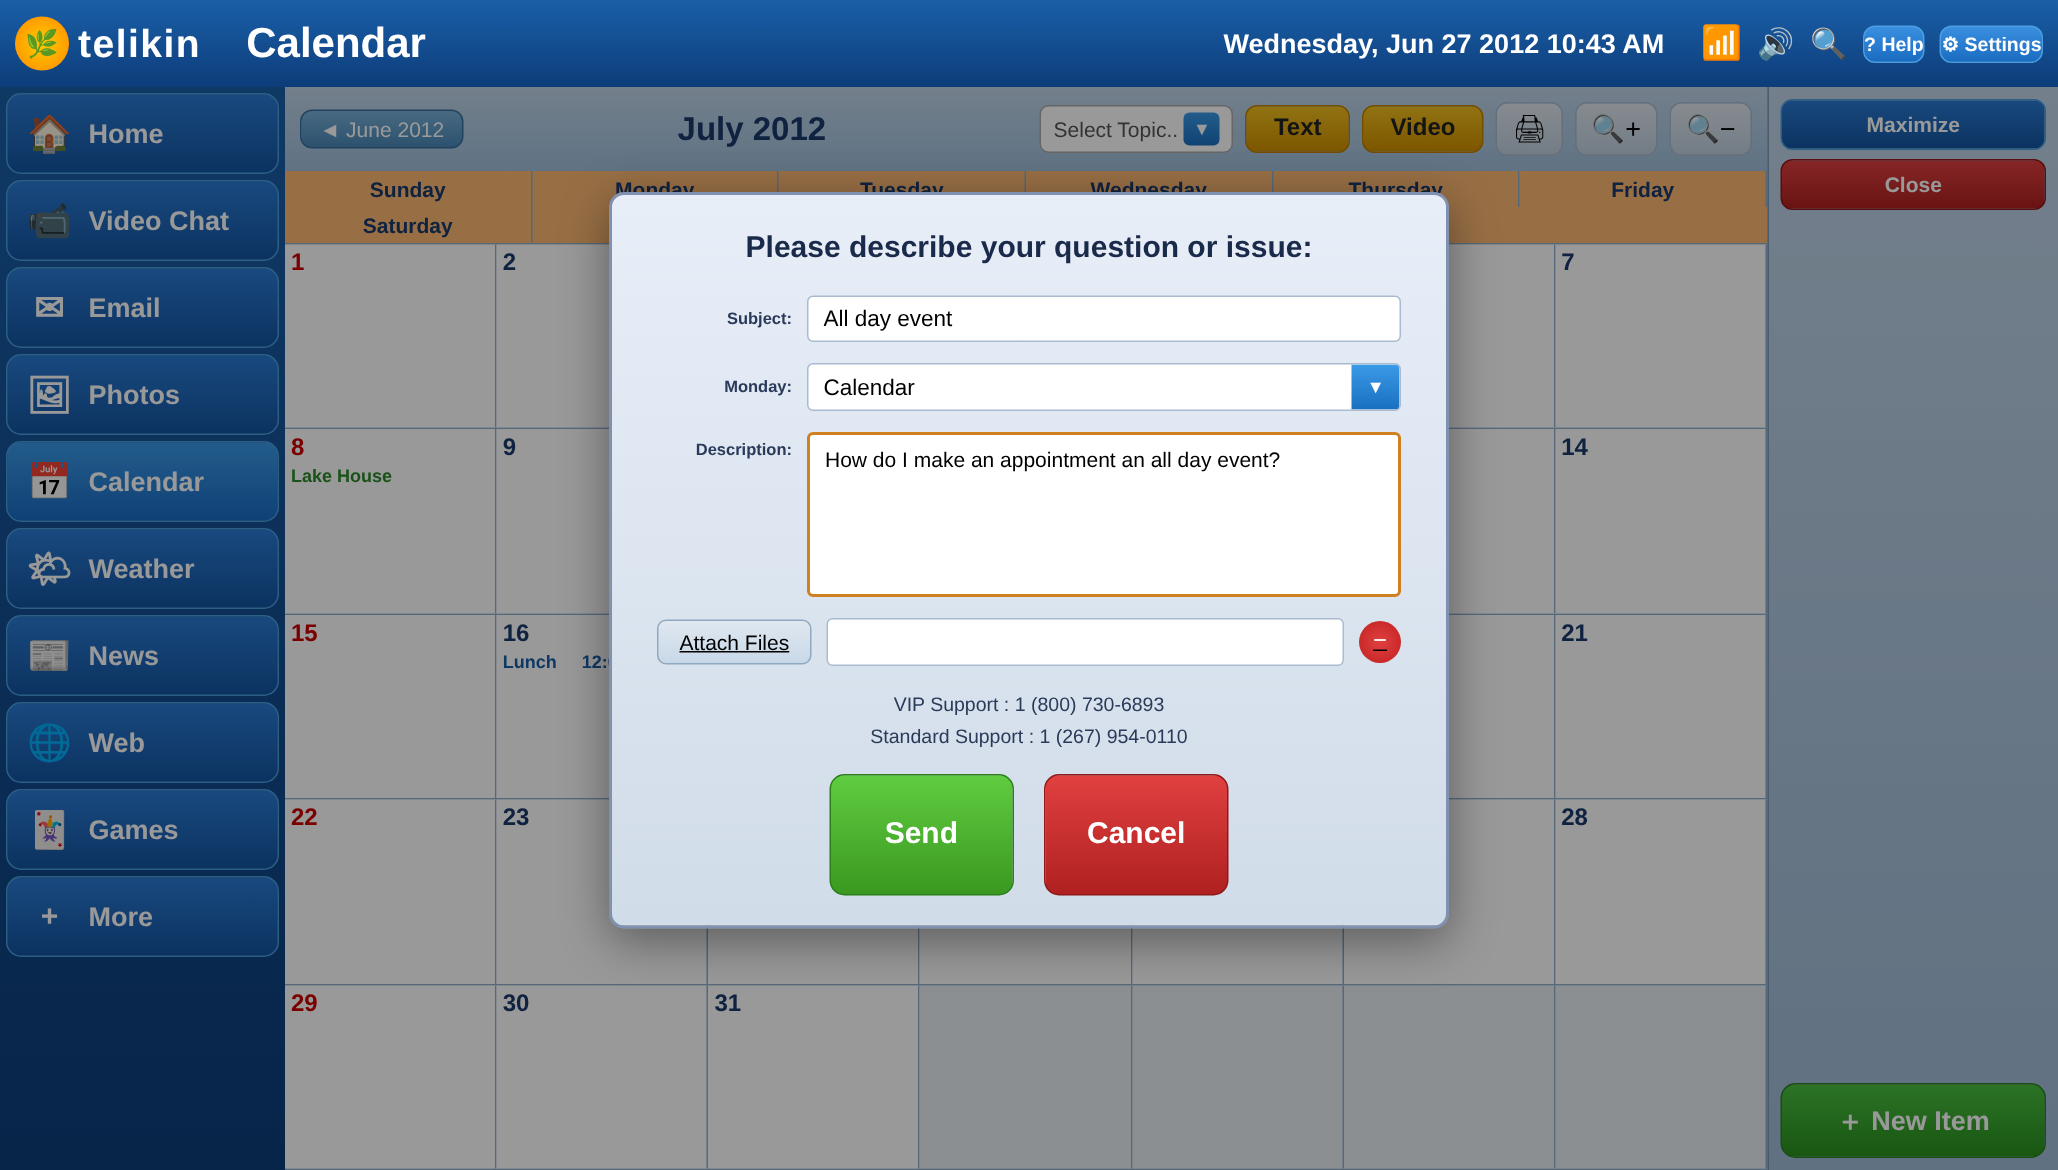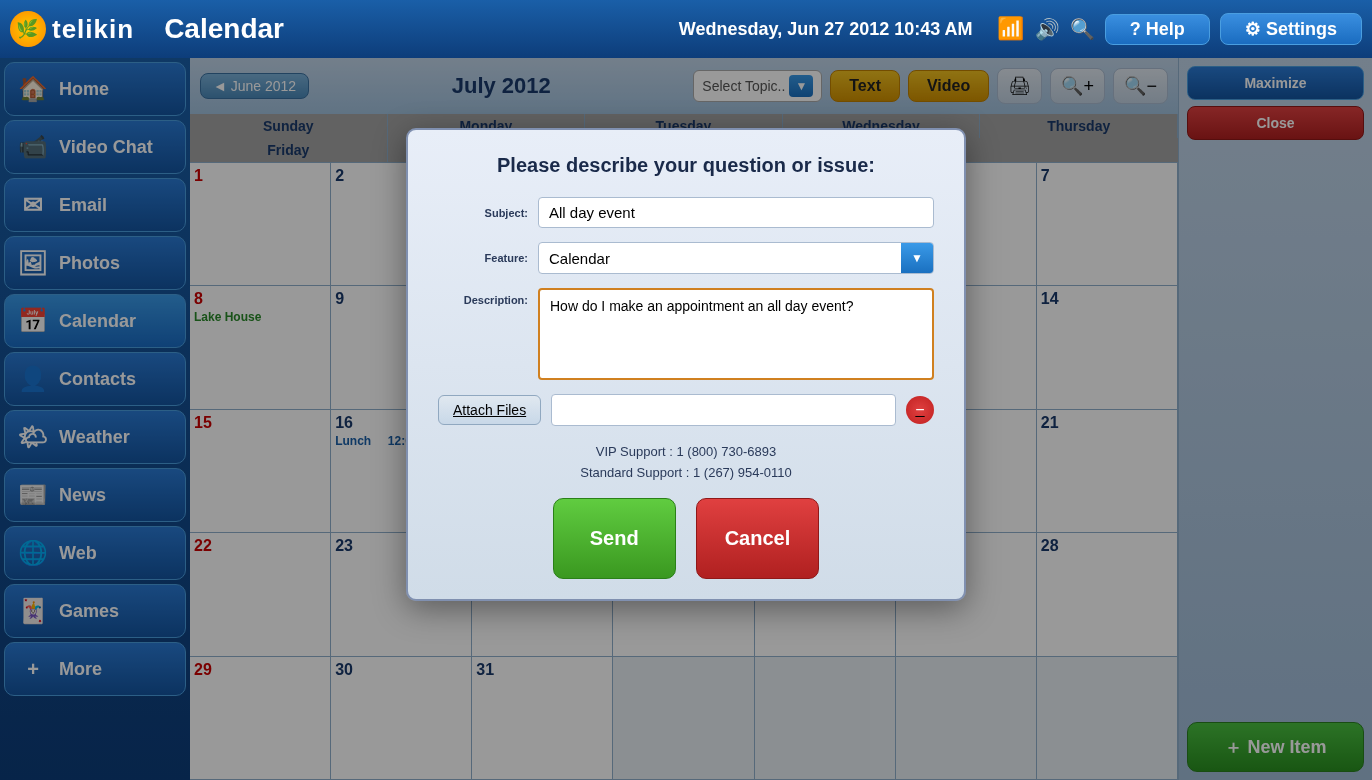--- a/index.html
+++ b/index.html
@@ -26,21 +26,21 @@
     .app-title {
       color: white; font-size: 28px; font-weight: bold; margin-left: 20px; flex: 1;
     }
     .datetime {
       color: white; font-size: 18px; font-weight: bold; margin-right: 15px;
     }
     .topbar-icon-btn {
       background: linear-gradient(180deg, #2a7ad4 0%, #1a5fb0 100%);
       border: 1px solid #4a9ee0; border-radius: 8px;
       color: white; cursor: pointer; display: flex; align-items: center; justify-content: center;
-      padding: 4px 24px; font-size: 18px; font-weight: bold;
+      padding: 4px 0; font-size: 13px; font-weight: bold;
     }
     .topbar-icon-btn.help { background: linear-gradient(180deg, #3a8fe0 0%, #1a6cc0 100%); }
     .topbar-icon-btn.settings { background: linear-gradient(180deg, #3a8fe0 0%, #1a6cc0 100%); }
 
     
     .main-layout { display: flex; height: 722px; }
 
     
     .sidebar {
       width: 190px; background: linear-gradient(180deg, #1a5fa8 0%, #0d3d7a 100%);
@@ -102,22 +102,22 @@
     }
     .btn-zoom-in, .btn-zoom-out {
       background: linear-gradient(180deg, #e0e8f0 0%, #c0d0e0 100%);
       border: 1px solid #aabbd0; border-radius: 8px; padding: 6px 10px;
       font-size: 18px; cursor: pointer;
     }
 
     
     .cal-grid { flex: 1; display: flex; flex-direction: column; overflow: hidden; }
     .cal-days-header {
-      display: grid; grid-template-columns: repeat(5, 1fr);
-      background: #a3a3a3; border-bottom: 1px solid #90b0cc;
+      display: grid; grid-template-columns: repeat(6, 1fr);
+      background: #fdba74; border-bottom: 1px solid #90b0cc;
     }
     .cal-day-name {
       text-align: center; font-size: 14px; font-weight: bold;
       color: #1a3a6b; padding: 4px 0; border-right: 1px solid #90b0cc;
     }
     .cal-weeks { flex: 1; display: grid; grid-template-rows: repeat(5, 1fr); }
     .cal-week { display: grid; grid-template-columns: repeat(7, 1fr); border-bottom: 1px solid #90b0cc; }
     .cal-cell {
       border-right: 1px solid #90b0cc; background: white; padding: 4px;
       min-height: 80px; position: relative; vertical-align: top;
@@ -185,21 +185,21 @@
     .modal-select-arrow {
       background: linear-gradient(180deg, #3a9ae8 0%, #1a70c0 100%);
       padding: 8px 10px; color: white; font-size: 12px;
     }
     .modal-desc-row {
       display: flex; align-items: flex-start; margin-bottom: 14px; gap: 10px;
     }
     .modal-textarea {
       flex: 1; padding: 8px 10px; font-size: 14px;
       border: 2px solid #d08020; border-radius: 4px; background: white;
-      height: 92px; resize: none; font-family: Arial, sans-serif;
+      height: 110px; resize: none; font-family: Arial, sans-serif;
     }
     .modal-attach-row {
       display: flex; align-items: center; gap: 10px; margin-bottom: 16px; text-decoration: underline;
     }
     .btn-attach {
       background: linear-gradient(180deg, #e0e8f0 0%, #c8d8e8 100%);
       border: 1px solid #90a8c0; border-radius: 6px;
       padding: 6px 14px; font-size: 14px; cursor: pointer;
     }
     .attach-input {
@@ -268,24 +268,20 @@
     </div>
     <div class="sidebar-item">
       <span class="icon">🖼</span>
       <span>Photos</span>
     </div>
     <div class="sidebar-item active">
       <span class="icon">📅</span>
       <span>Calendar</span>
     </div>
     <div class="sidebar-item">
-      <span class="icon">👤</span>
-      <span>Contacts</span>
-    </div>
-    <div class="sidebar-item">
       <span class="icon">🌤</span>
       <span>Weather</span>
     </div>
     <div class="sidebar-item">
       <span class="icon">📰</span>
       <span>News</span>
     </div>
     <div class="sidebar-item">
       <span class="icon">🌐</span>
       <span>Web</span>
@@ -402,21 +398,21 @@
   <div class="modal-overlay">
     <div class="modal">
       <div class="modal-title">Please describe your question or issue:</div>
 
       <div class="modal-row">
         <span class="modal-label">Subject:</span>
         <input class="modal-input" type="text" value="All day event" style="">
       </div>
 
       <div class="modal-row">
-        <span class="modal-label">Feature:</span>
+        <span class="modal-label">Monday:</span>
         <div class="modal-select">
           <span class="modal-select-text">Calendar</span>
           <span class="modal-select-arrow">▼</span>
         </div>
       </div>
 
       <div class="modal-desc-row">
         <span class="modal-label" style="margin-top:6px;">Description:</span>
         <textarea class="modal-textarea" style="">How do I make an appointment an all day event?</textarea>
       </div>

